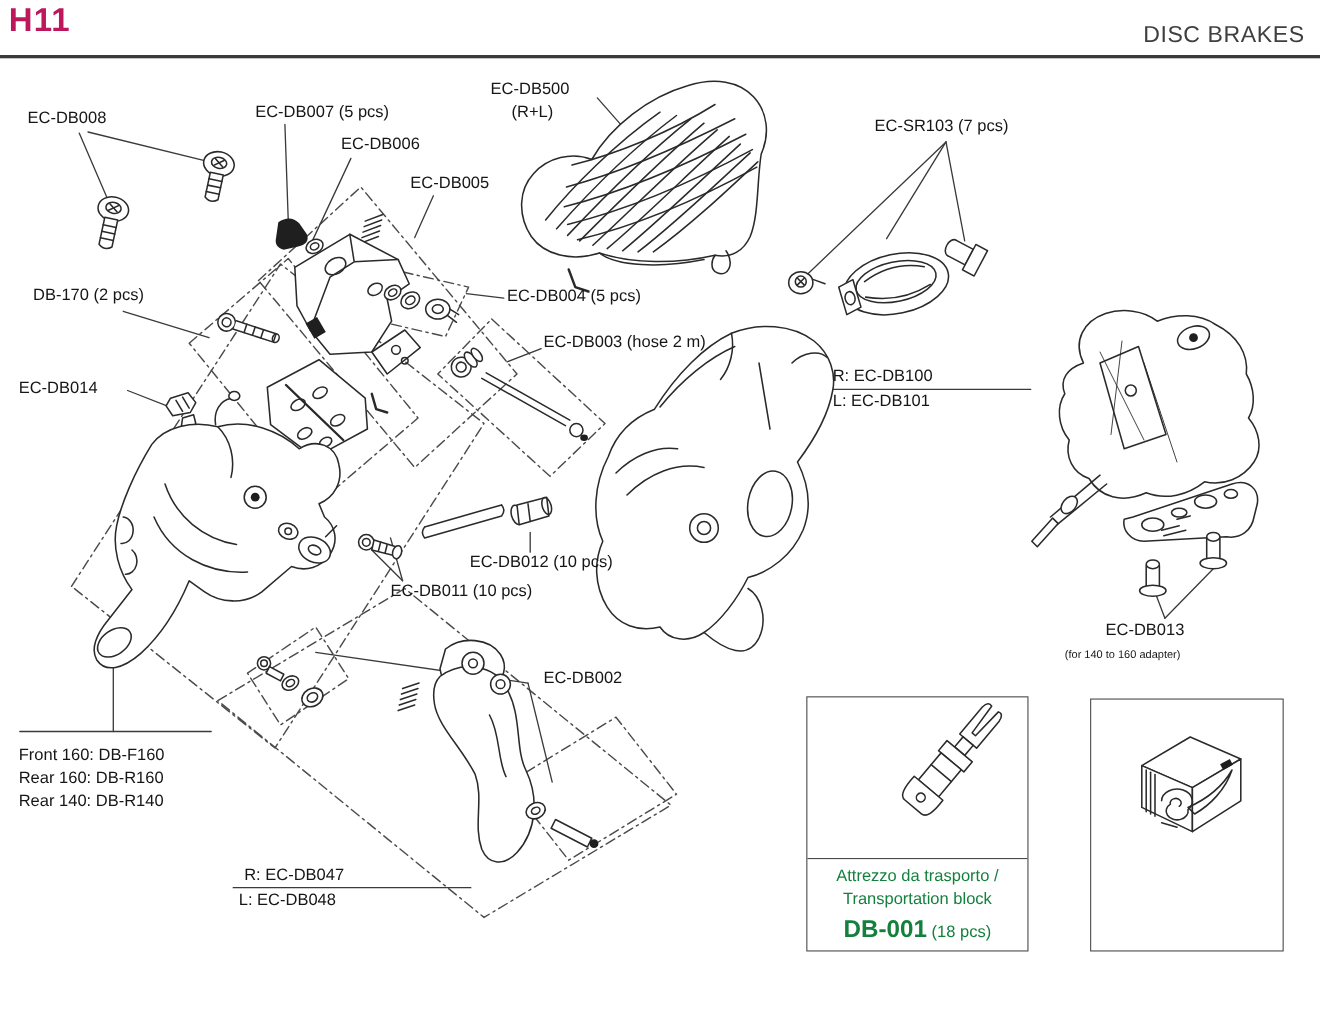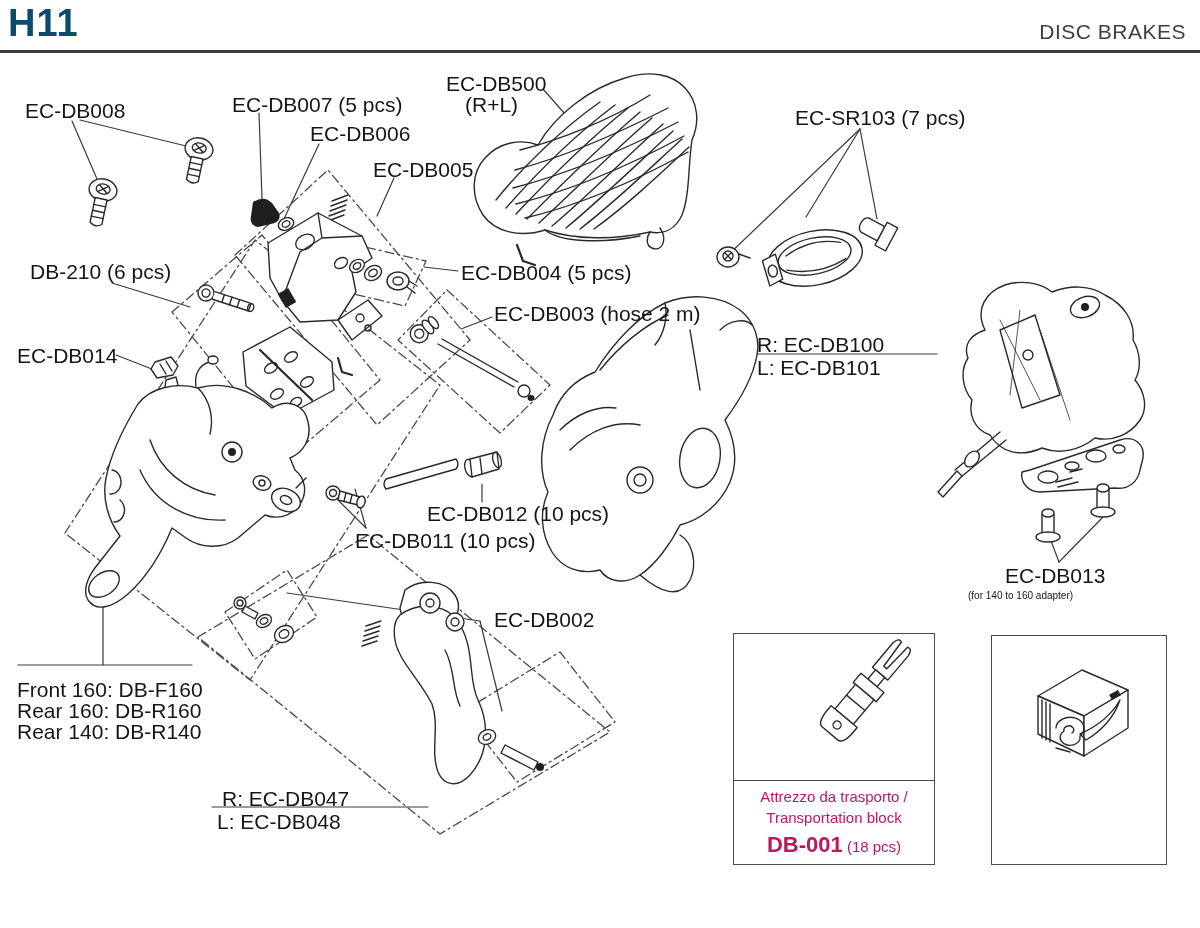--- a/index.html
+++ b/index.html
@@ -1,29 +1,29 @@
 <!DOCTYPE html>
 <html><head>
 <meta charset="utf-8">
 <style>
   html,body{margin:0;padding:0;background:#fff;}
   .stage{position:relative;width:1200px;height:928px;background:#fff;overflow:hidden;
          font-family:"Liberation Sans",sans-serif;color:#1a1a1a;}
-  .hdr-title{position:absolute;left:8px;top:2px;font-size:38px;font-weight:800;color:#0c4a6e;letter-spacing:1px;}
+  .hdr-title{position:absolute;left:8px;top:2px;font-size:30px;font-weight:800;color:#be185d;letter-spacing:1px;}
   .hdr-right{position:absolute;right:14px;top:20px;font-size:21px;color:#3f3f3f;letter-spacing:.5px;text-align:right;}
   .hdr-rule{position:absolute;left:0;top:50px;width:1200px;height:3px;background:#3a3a3a;}
   .art{position:absolute;left:0;top:0;}
-  .lbl{position:absolute;font-size:21px;white-space:nowrap;color:#161616;z-index:3;}
+  .lbl{position:absolute;font-size:15px;white-space:nowrap;color:#161616;z-index:3;}
   .lbl.small{font-size:10px;}
   .lbl.right{text-align:left;}
   .part-box{position:absolute;border:1.6px solid #4a4a4a;background:transparent;z-index:2;
             display:flex;flex-direction:column;}
   .part-box .img{flex:1;}
   .part-box .caption{border-top:1.6px solid #4a4a4a;text-align:center;padding:5px 2px 4px 2px;
-                     font-size:15px;line-height:1.42;color:#be185d;}
+                     font-size:15px;line-height:1.42;color:#15803d;}
   .part-box .caption .code{font-weight:bold;font-size:22px;}
   
   .art path,.art line,.art ellipse,.art circle,.art polyline,.art polygon,.art rect{
       stroke:#2a2a2a;stroke-width:1.4;fill:none;stroke-linecap:round;stroke-linejoin:round;}
   .art .fillw{fill:#ffffff;}
   .art .filld{fill:#1f1f1f;stroke:none;}
   .art .leader{stroke:#3a3a3a;stroke-width:1.2;}
   .art .dash{stroke:#4a4a4a;stroke-width:1.3;stroke-dasharray:9 4 2 4;fill:none;}
   .art .thin{stroke-width:0.8;}
   .art .med{stroke-width:2.2;}
@@ -351,21 +351,21 @@
     </g>
   </svg>
 
   <div class="lbl" style="left:25px;top:99px">EC-DB008</div>
   <div class="lbl" style="left:232px;top:93px">EC-DB007 (5 pcs)</div>
   <div class="lbl" style="left:310px;top:122px">EC-DB006</div>
   <div class="lbl" style="left:373px;top:158px">EC-DB005</div>
   <div class="lbl" style="left:446px;top:72px">EC-DB500</div>
   <div class="lbl" style="left:465px;top:93px">(R+L)</div>
   <div class="lbl" style="left:795px;top:106px">EC-SR103 (7 pcs)</div>
-  <div class="lbl" style="left:30px;top:260px">DB-210 (6 pcs)</div>
+  <div class="lbl" style="left:30px;top:260px">DB-170 (2 pcs)</div>
   <div class="lbl" style="left:461px;top:261px">EC-DB004 (5 pcs)</div>
   <div class="lbl" style="left:494px;top:302px">EC-DB003 (hose 2 m)</div>
   <div class="lbl" style="left:17px;top:344px">EC-DB014</div>
   <div class="lbl right" style="left:757px;top:333px;width:178px">R: EC-DB100</div>
   <div class="lbl right" style="left:757px;top:356px;width:178px">L: EC-DB101</div>
   <div class="lbl" style="left:427px;top:502px">EC-DB012 (10 pcs)</div>
   <div class="lbl" style="left:355px;top:529px">EC-DB011 (10 pcs)</div>
   <div class="lbl" style="left:1005px;top:564px">EC-DB013</div>
   <div class="lbl small" style="left:968px;top:590px">(for 140 to 160 adapter)</div>
   <div class="lbl" style="left:494px;top:608px">EC-DB002</div>

